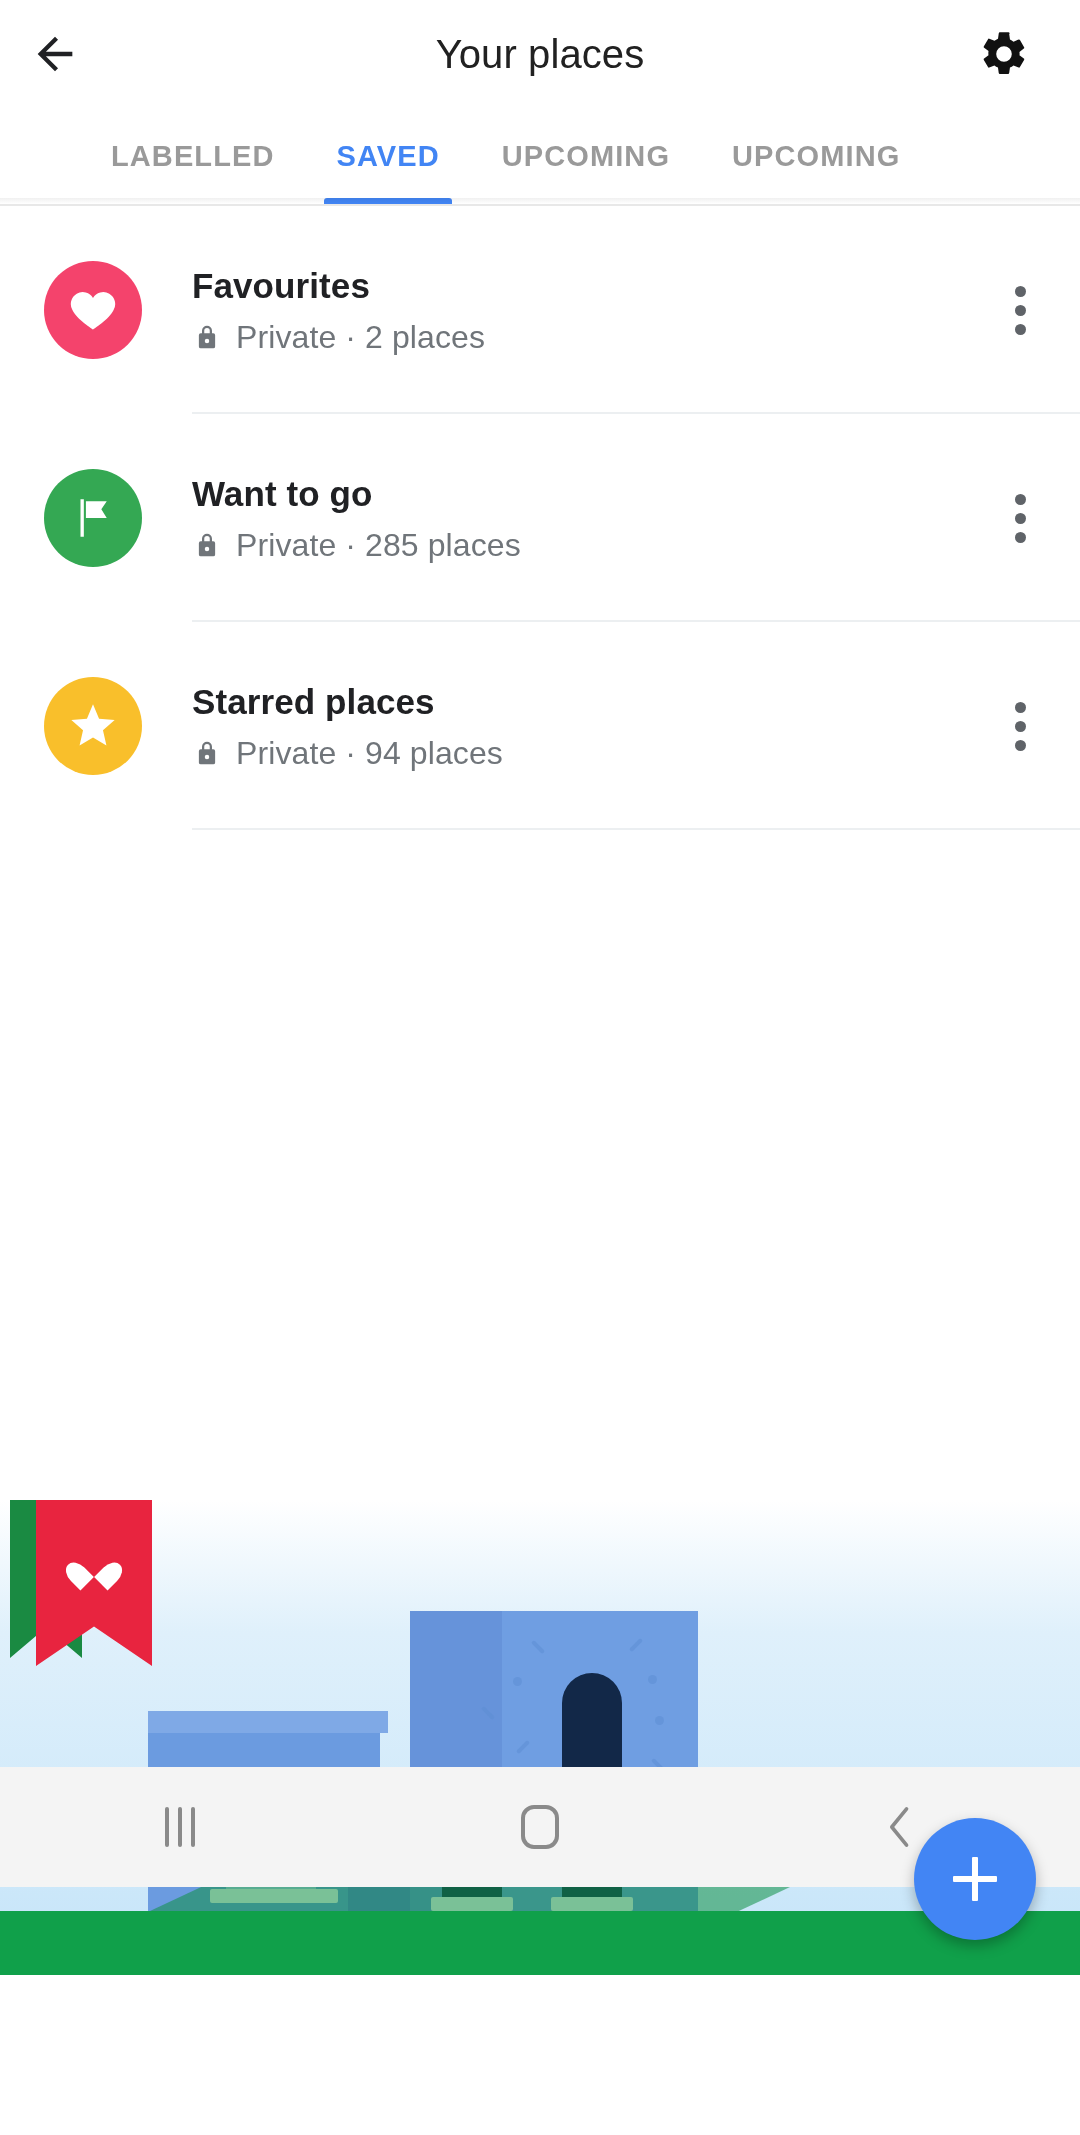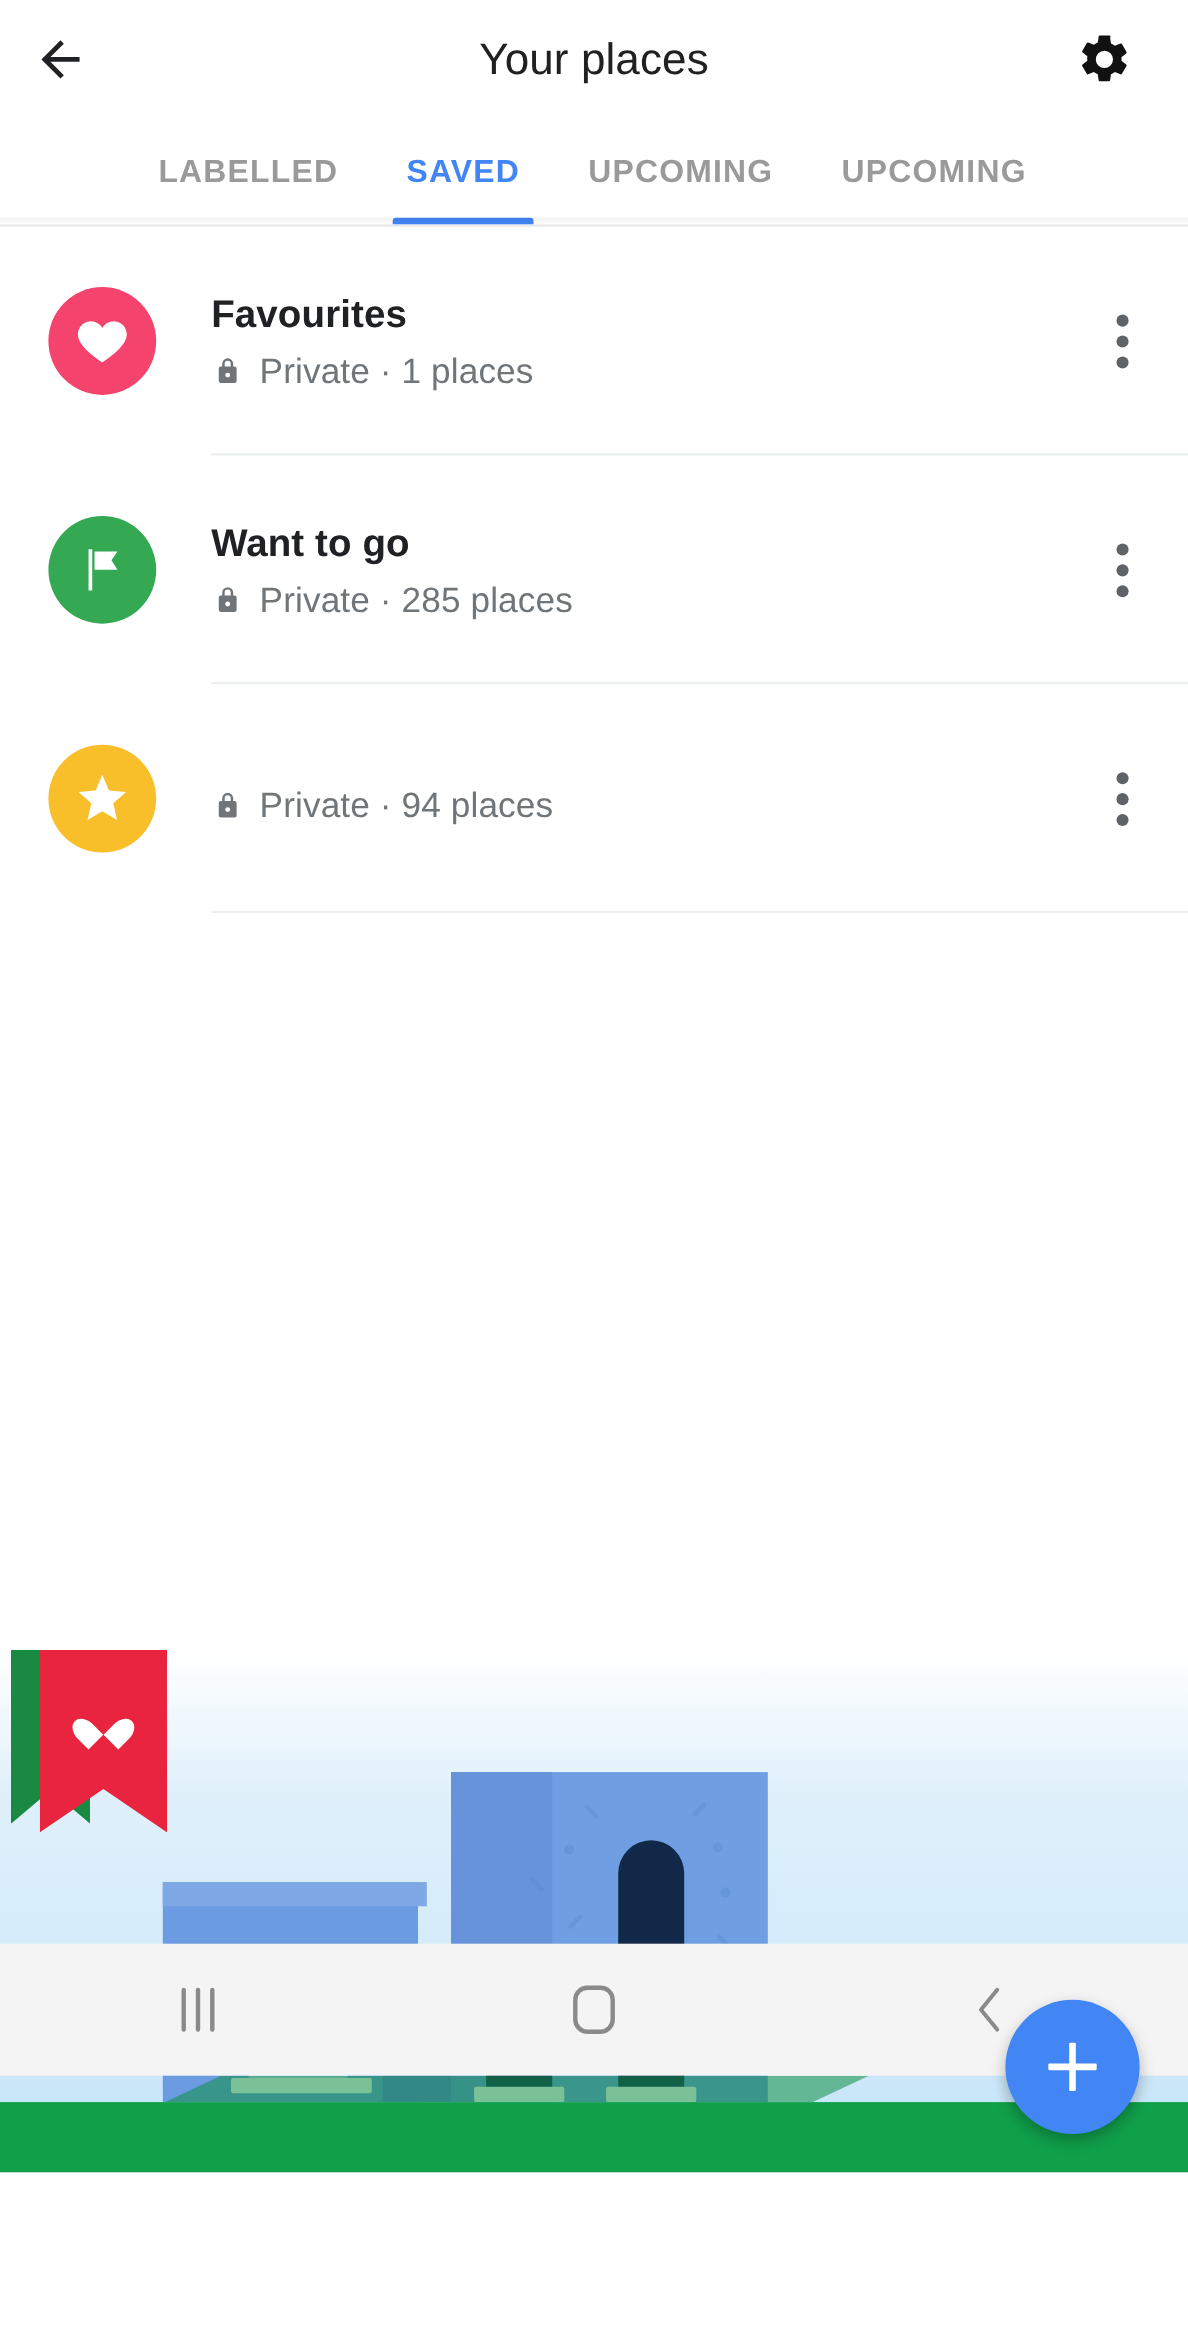--- a/index.html
+++ b/index.html
@@ -34,21 +34,21 @@
   }
 
   
   .tabs-wrap {
     position:relative; height:98px; background:#fff;
     border-bottom:2px solid #e8e8e8;
     overflow:hidden;
   }
   .tabs {
     display:flex; align-items:flex-start; height:98px;
-    padding-left:80px; white-space:nowrap;margin-left:33px;
+    padding-left:80px; white-space:nowrap;
   }
   .tab {
     position:relative; height:96px; display:flex; align-items:center;
     padding:0 31px; cursor:pointer; flex:0 0 auto;
   }
   .tab span {
     font-size:29px; font-weight:bold; letter-spacing:1.1px;
     color:#9a9a9a;
   }
   .tab.active span { color:#4285f4;text-align:right; }
@@ -256,21 +256,21 @@
         </svg>
       </div>
       <div class="row-texts">
         <div class="row-title">Favourites</div>
         <div class="row-sub">
           <span class="lock">
             <svg width="30" height="30" viewBox="0 0 24 24">
               <path fill="#70757a" d="M17 9h-1V7a4 4 0 1 0-8 0v2H7a1.5 1.5 0 0 0-1.5 1.5v9A1.5 1.5 0 0 0 7 21h10a1.5 1.5 0 0 0 1.5-1.5v-9A1.5 1.5 0 0 0 17 9zm-5 8a1.8 1.8 0 1 1 0-3.6 1.8 1.8 0 0 1 0 3.6zM14.2 9H9.8V7a2.2 2.2 0 1 1 4.4 0v2z"></path>
             </svg>
           </span>
-          <span>Private · 1 places</span>
+          <span>Private · 2 places</span>
         </div>
       </div>
       <div class="more-btn">
         <span class="dots">
             <i></i>
             <i></i>
             <i></i>
           </span>
       </div>
       <div class="divider"></div>
@@ -303,20 +303,21 @@
       <div class="divider"></div>
     </div>
 
     <div class="row">
       <div class="row-icon" style="background:#f9bf2b;">
         <svg width="52" height="52" viewBox="0 0 24 24">
           <path fill="#ffffff" d="M12 17.3 5.8 21l1.6-7L2 9.2l7.2-.6L12 2l2.8 6.6 7.2.6-5.4 4.8 1.6 7z"></path>
         </svg>
       </div>
       <div class="row-texts">
+        <div class="row-title">Starred places</div>
         <div class="row-sub">
           <span class="lock">
             <svg width="30" height="30" viewBox="0 0 24 24">
               <path fill="#70757a" d="M17 9h-1V7a4 4 0 1 0-8 0v2H7a1.5 1.5 0 0 0-1.5 1.5v9A1.5 1.5 0 0 0 7 21h10a1.5 1.5 0 0 0 1.5-1.5v-9A1.5 1.5 0 0 0 17 9zm-5 8a1.8 1.8 0 1 1 0-3.6 1.8 1.8 0 0 1 0 3.6zM14.2 9H9.8V7a2.2 2.2 0 1 1 4.4 0v2z"></path>
             </svg>
           </span>
           <span>Private · 94 places</span>
         </div>
       </div>
       <div class="more-btn">

